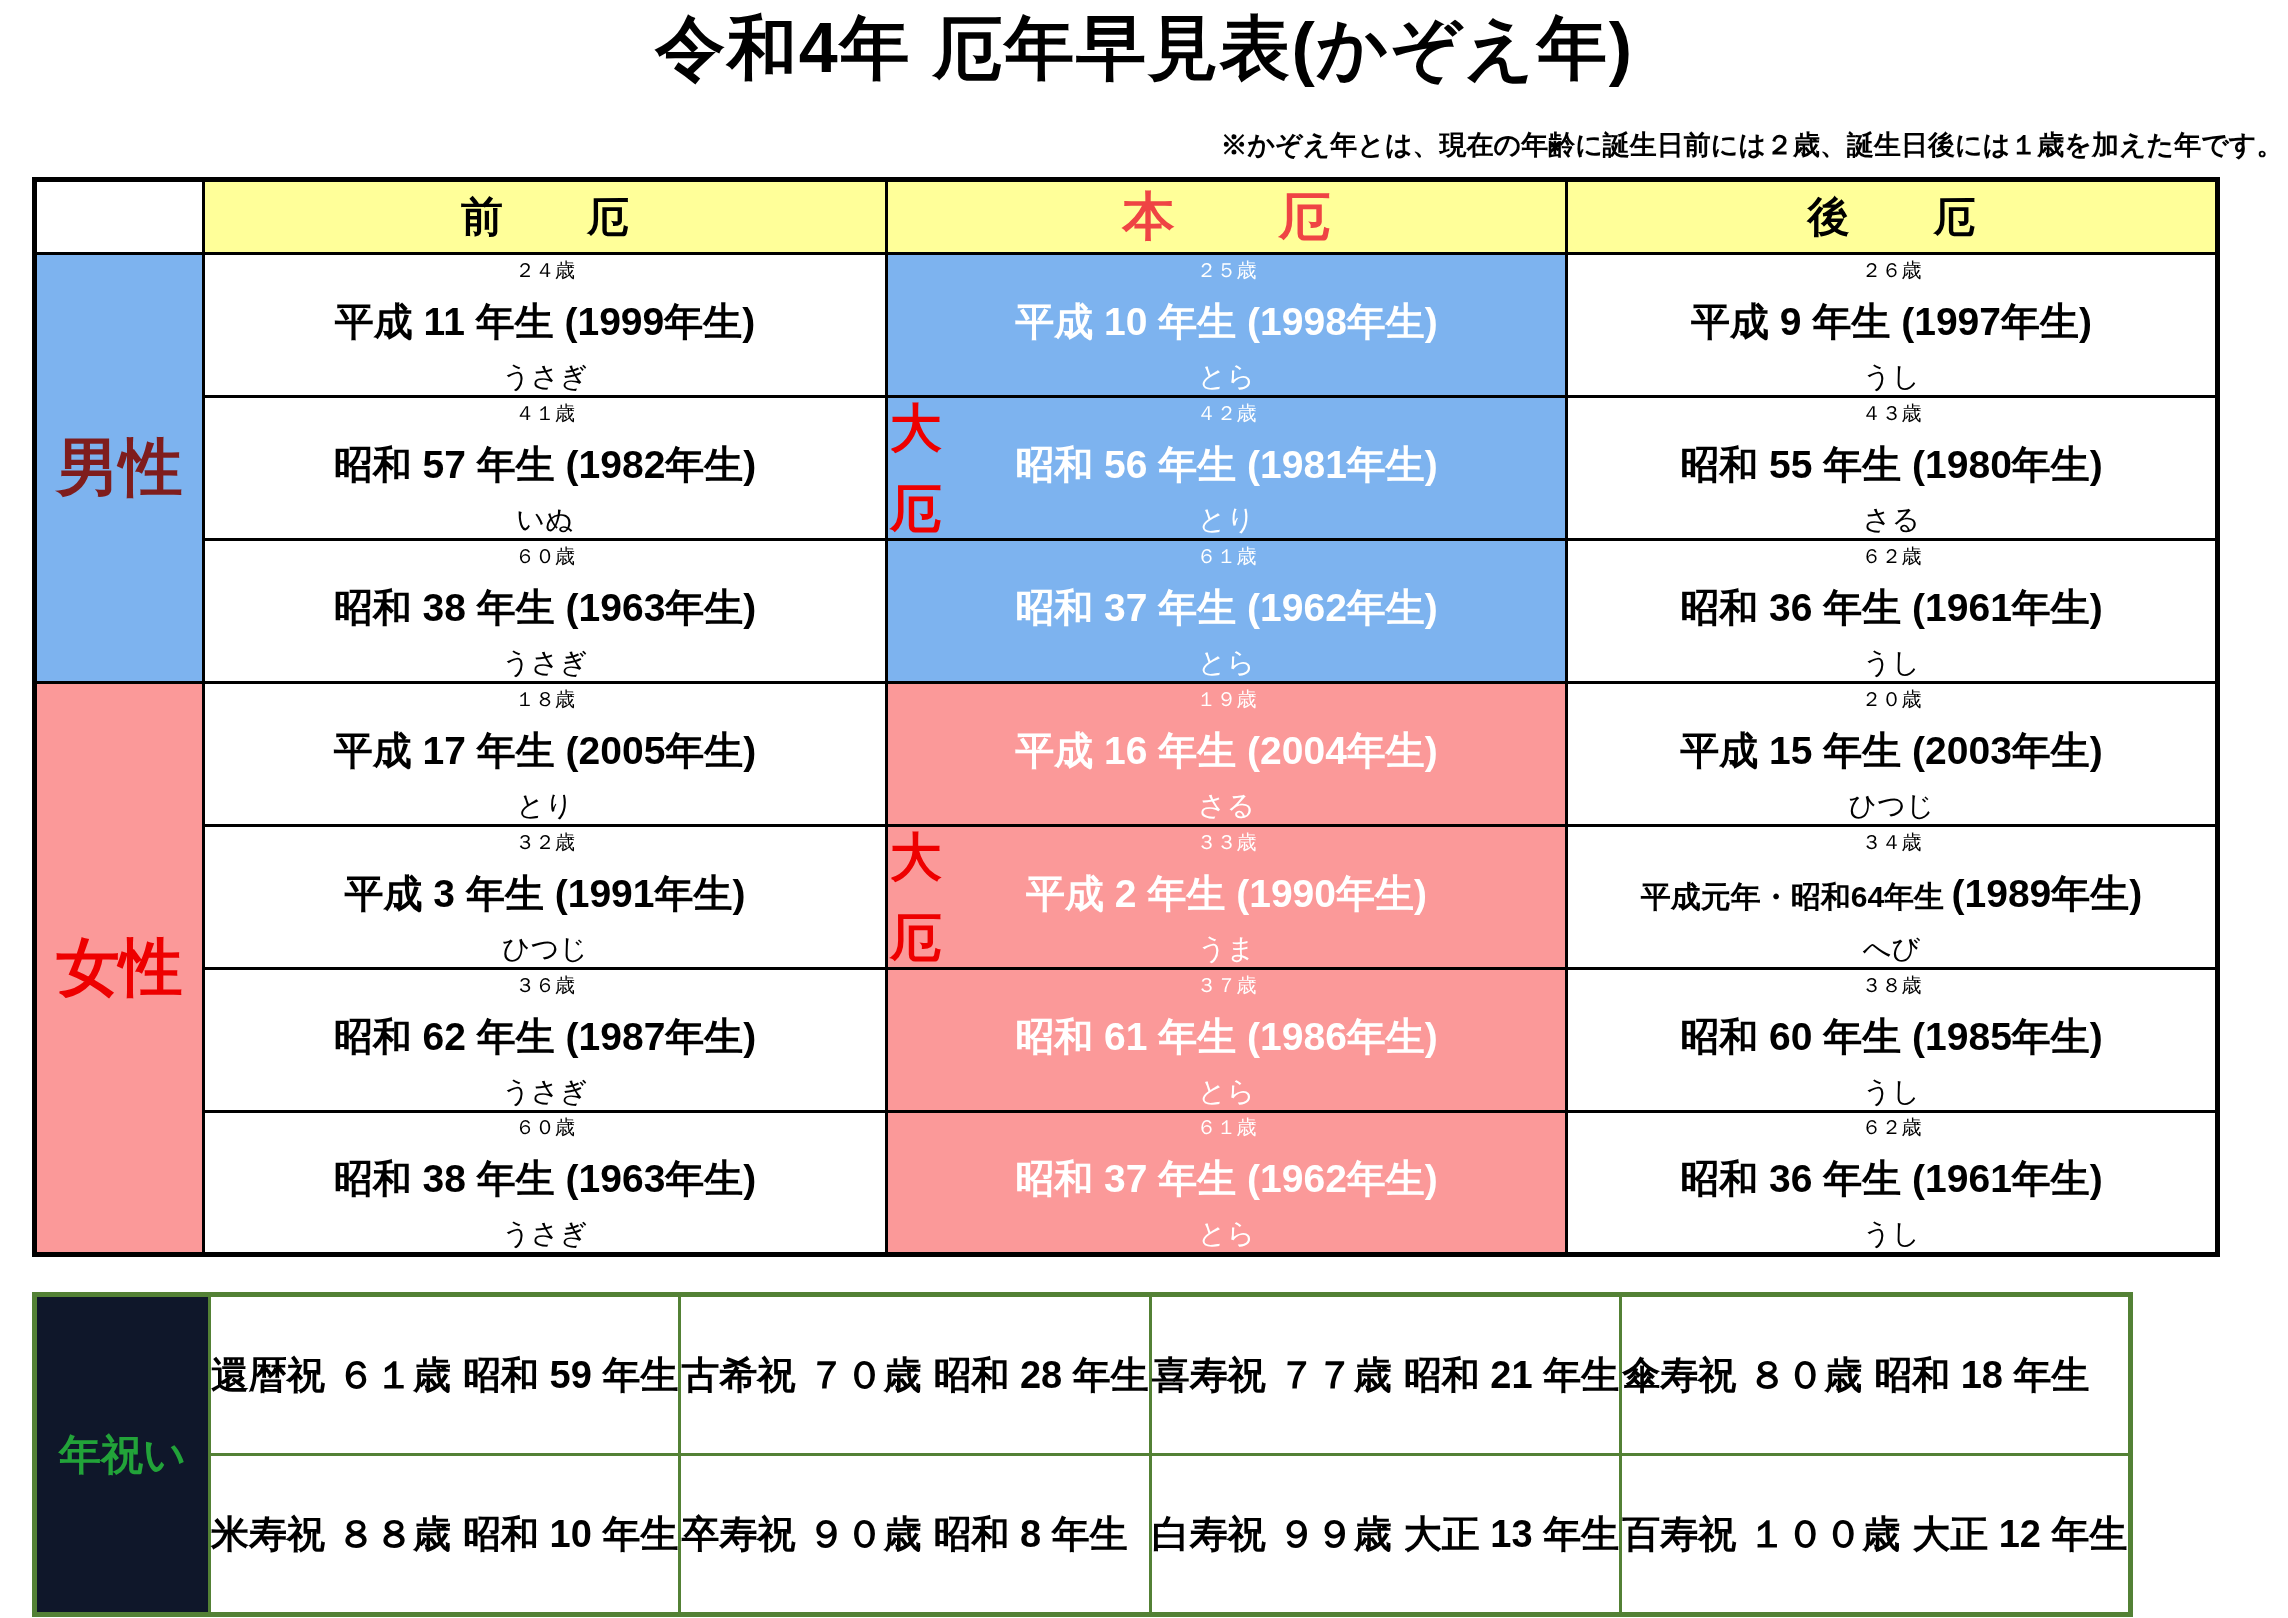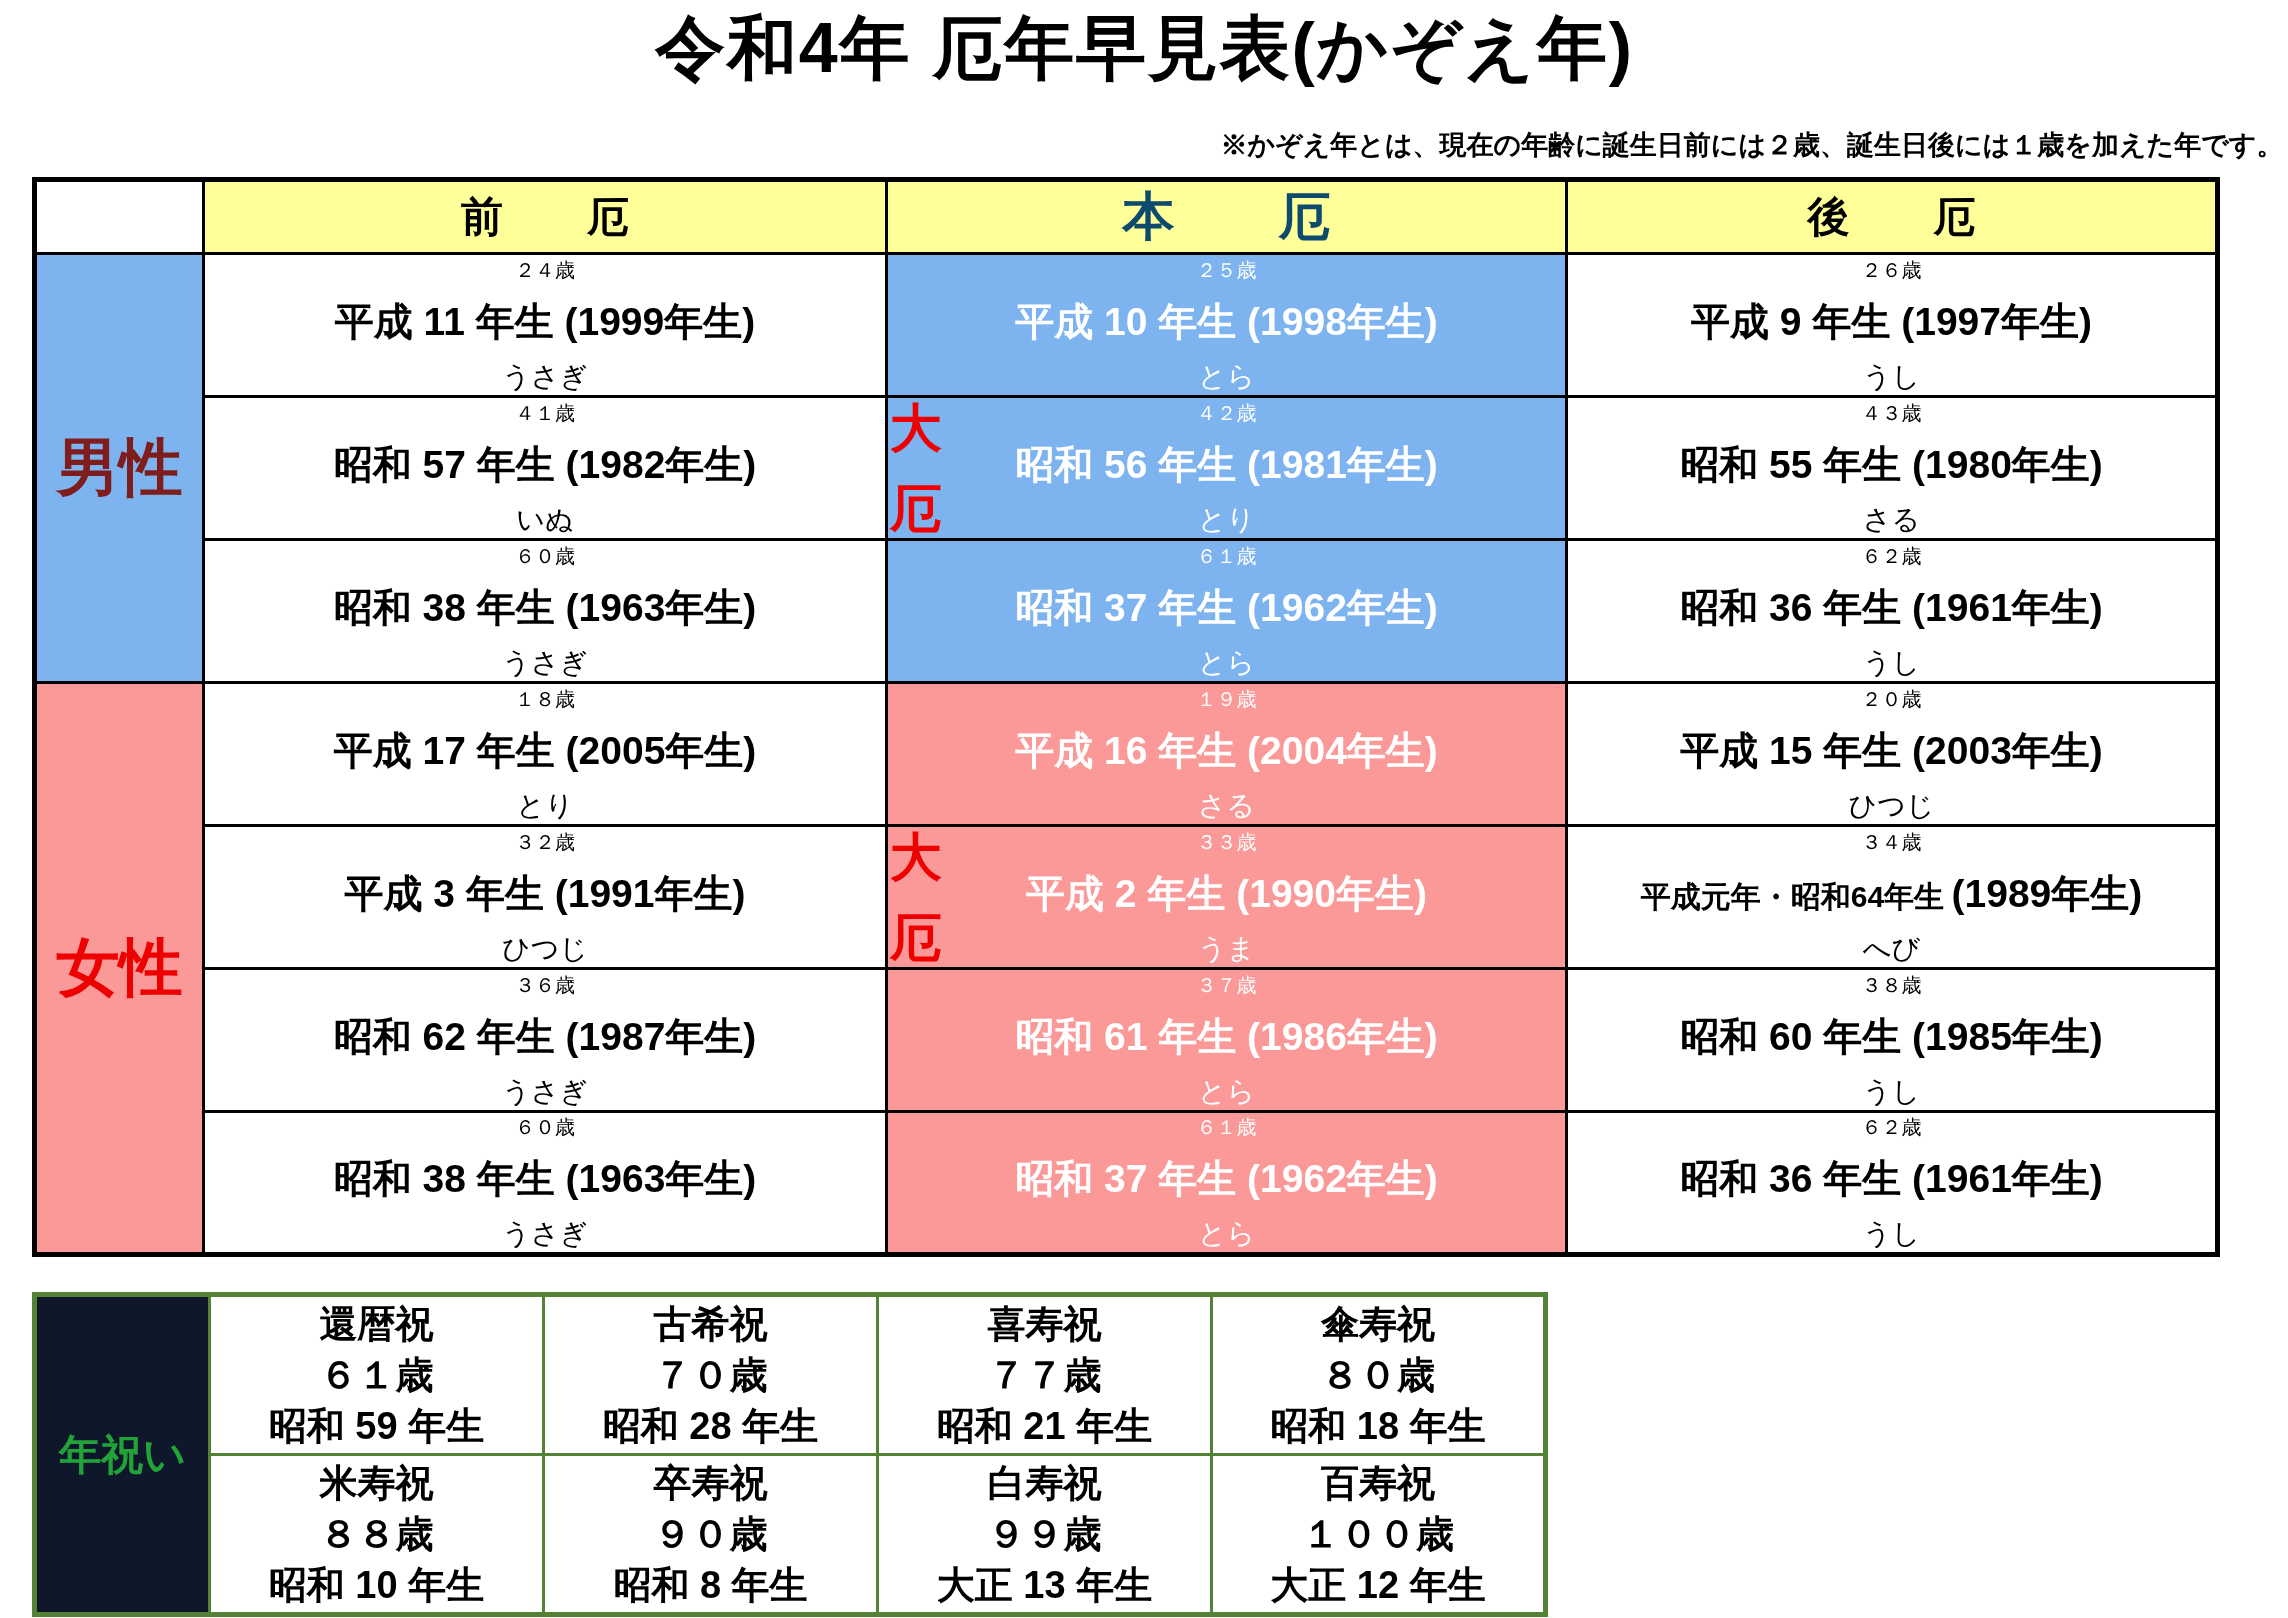--- a/index.html
+++ b/index.html
@@ -18,21 +18,21 @@
   
   table.main {
     position:absolute; left:32px; top:177px;
     border-collapse:collapse; table-layout:fixed;
     border:5.5px solid #000;
   }
   table.main td, table.main th { border:3.7px solid #000; padding:0; }
   tr.hrow { height:74px; }
   tr.brow { height:143px; }
   .hdr { background:#FFFF99; font-size:42px; font-weight:bold; text-align:center; vertical-align:middle; }
-  .hdr-hon { color:#0c4a6e; font-size:52px; }
+  .hdr-hon { color:#ef4444; font-size:52px; }
   .corner { background:#ffffff; }
   .grp { text-align:center; vertical-align:middle; font-size:63px; font-weight:bold; }
   .grp-m { background:#7DB3EF; color:#7f1d1d; }
   .grp-f { background:#FB9999; color:#EE0000; }
   .cell { text-align:center; vertical-align:middle; background:#ffffff; }
   .cell.hon-m { background:#7DB3EF; color:#ffffff; }
   .cell.hon-f { background:#FB9999; color:#ffffff; }
   .cell.rel { position:relative; }
   .ci { display:flex; flex-direction:column; justify-content:space-between; align-items:center; height:131px; }
   .age { font-size:20px; font-weight:normal; line-height:1; }
@@ -47,21 +47,21 @@
   
   table.bottom {
     position:absolute; left:32px; top:1292px;
     border-collapse:collapse; table-layout:fixed;
     border:5.5px solid #538135;
   }
   table.bottom td { border:3.7px solid #538135; padding:0; }
   tr.crow { height:160px; }
   .blabel { background:#0f172a; color:#22A339; font-size:42px; font-weight:bold; text-align:center; vertical-align:middle; }
   .bcell { background:#ffffff; text-align:center; vertical-align:middle; }
-  .bci { display:flex; flex-direction:column; justify-content:space-between; align-items:center; height:140px; }
+  .bci { display:flex; flex-direction:row; align-items:center; height:140px;gap:12px; }
   .bline { font-size:38px; font-weight:bold; line-height:1; white-space:nowrap; }
   
   .message {
     position:absolute; left:1545px; top:1389px; width:670px; text-align:center;
     color:#EE0000; font-weight:bold; font-size:50px; line-height:1.1;
   }
   .message .line2 { margin-top:42px; }
 </style>
 </head>
 <body>

